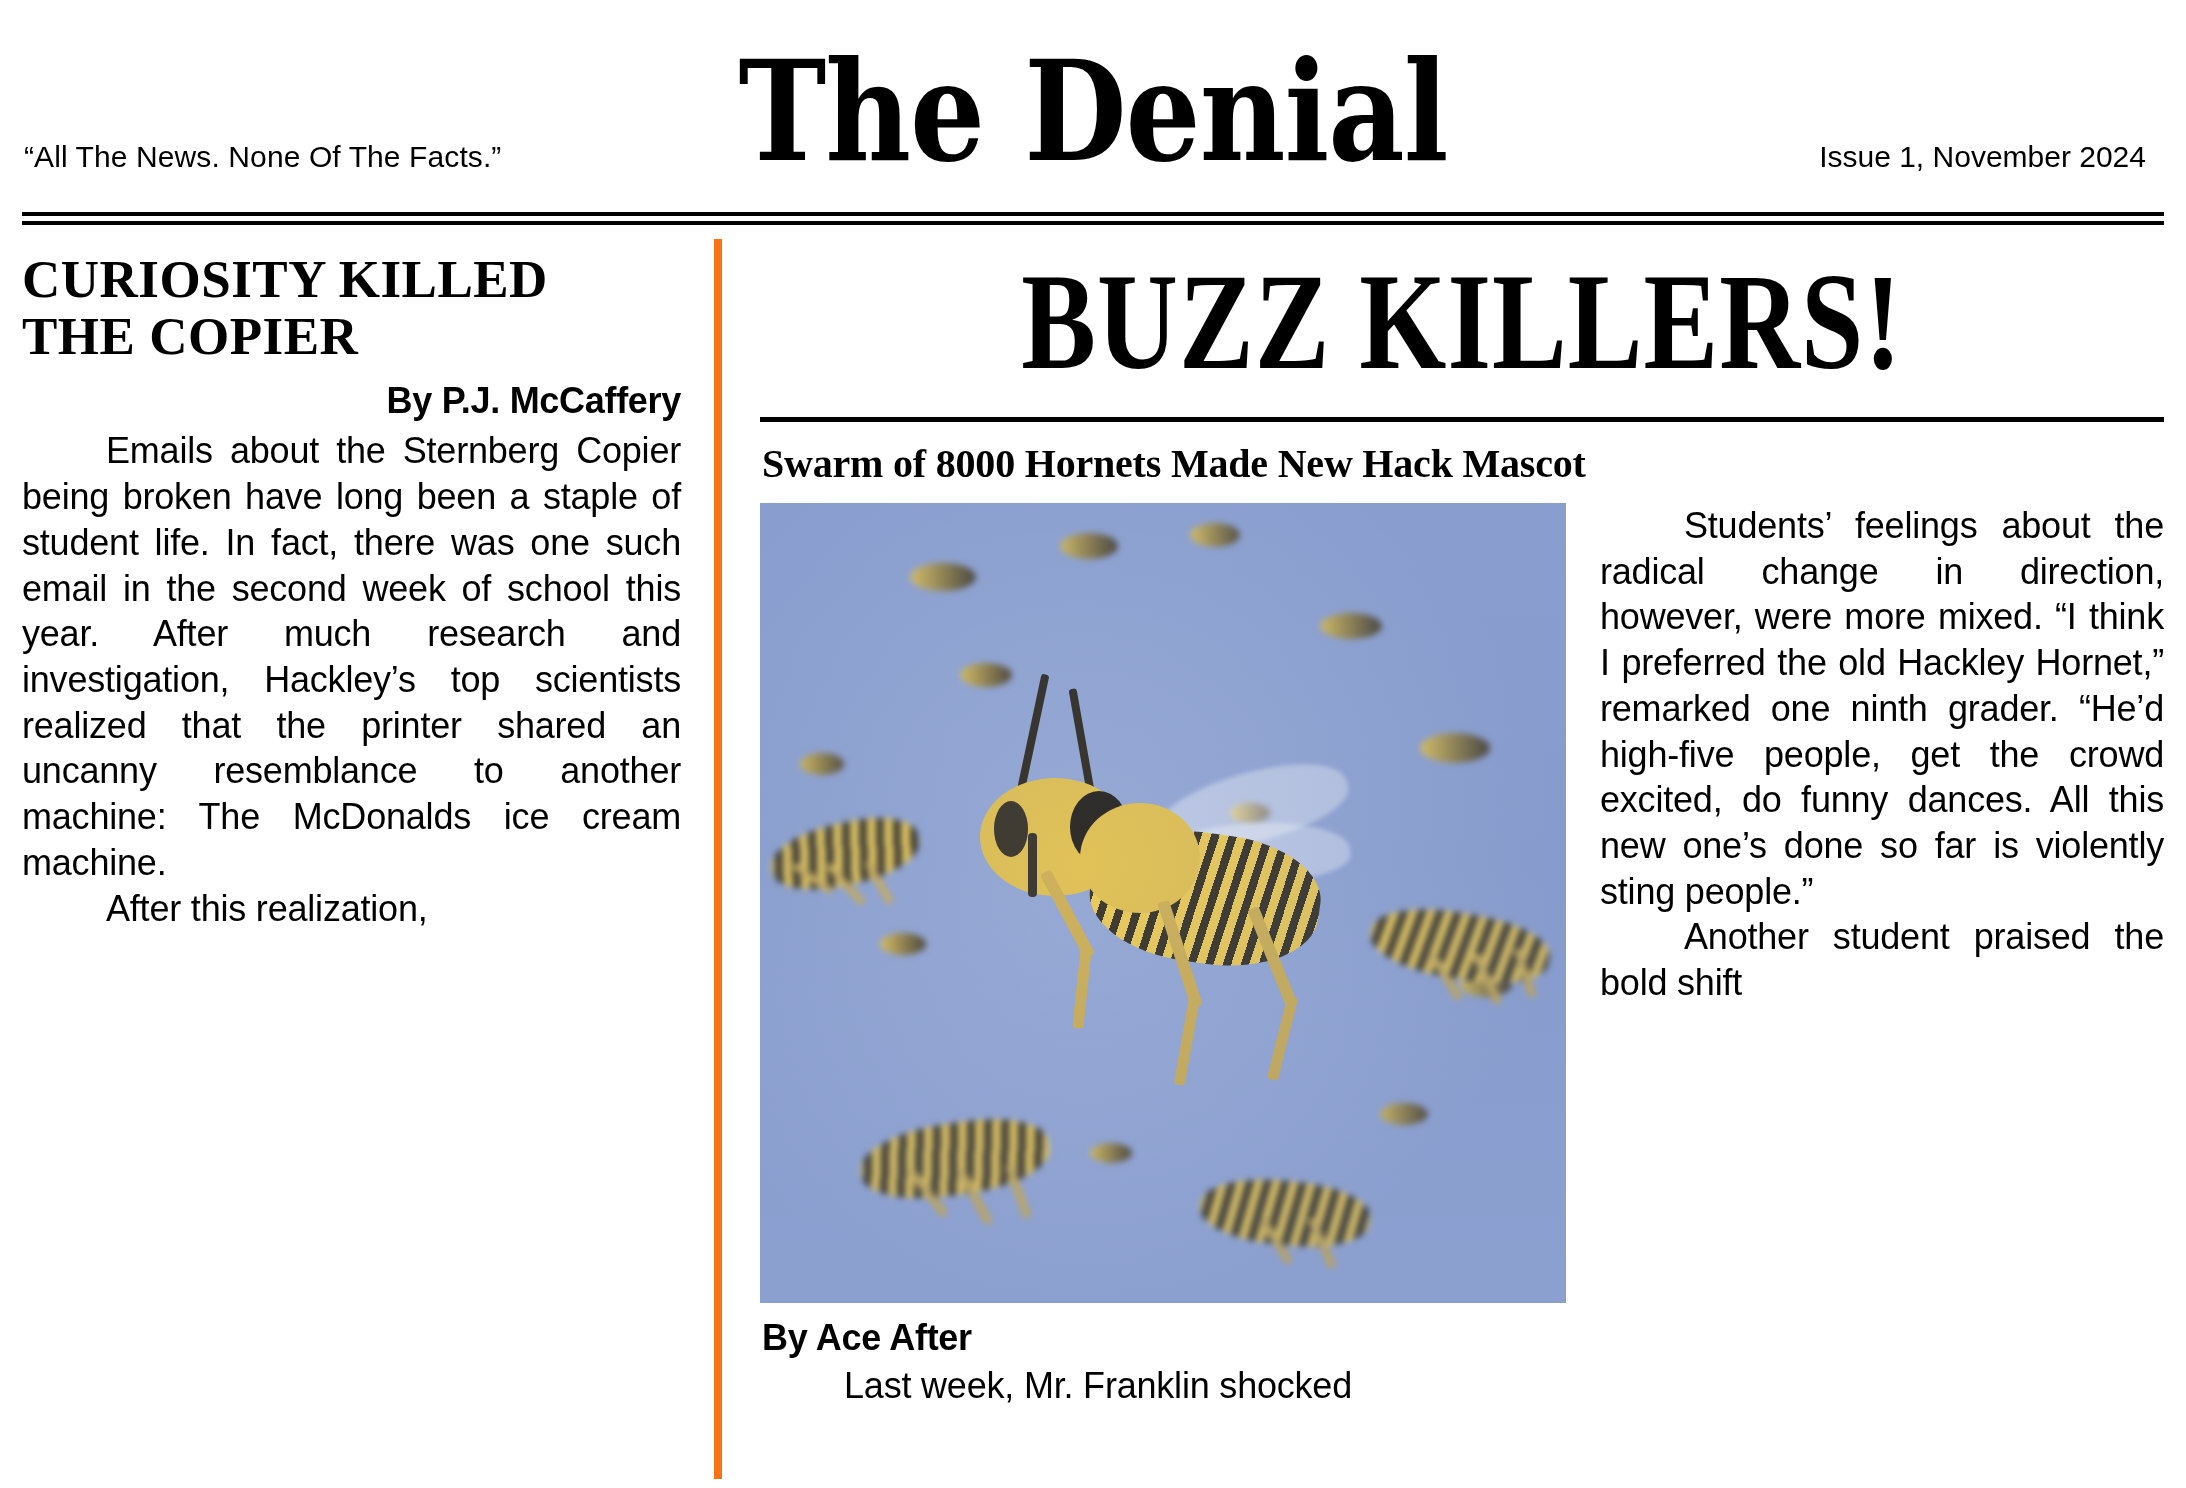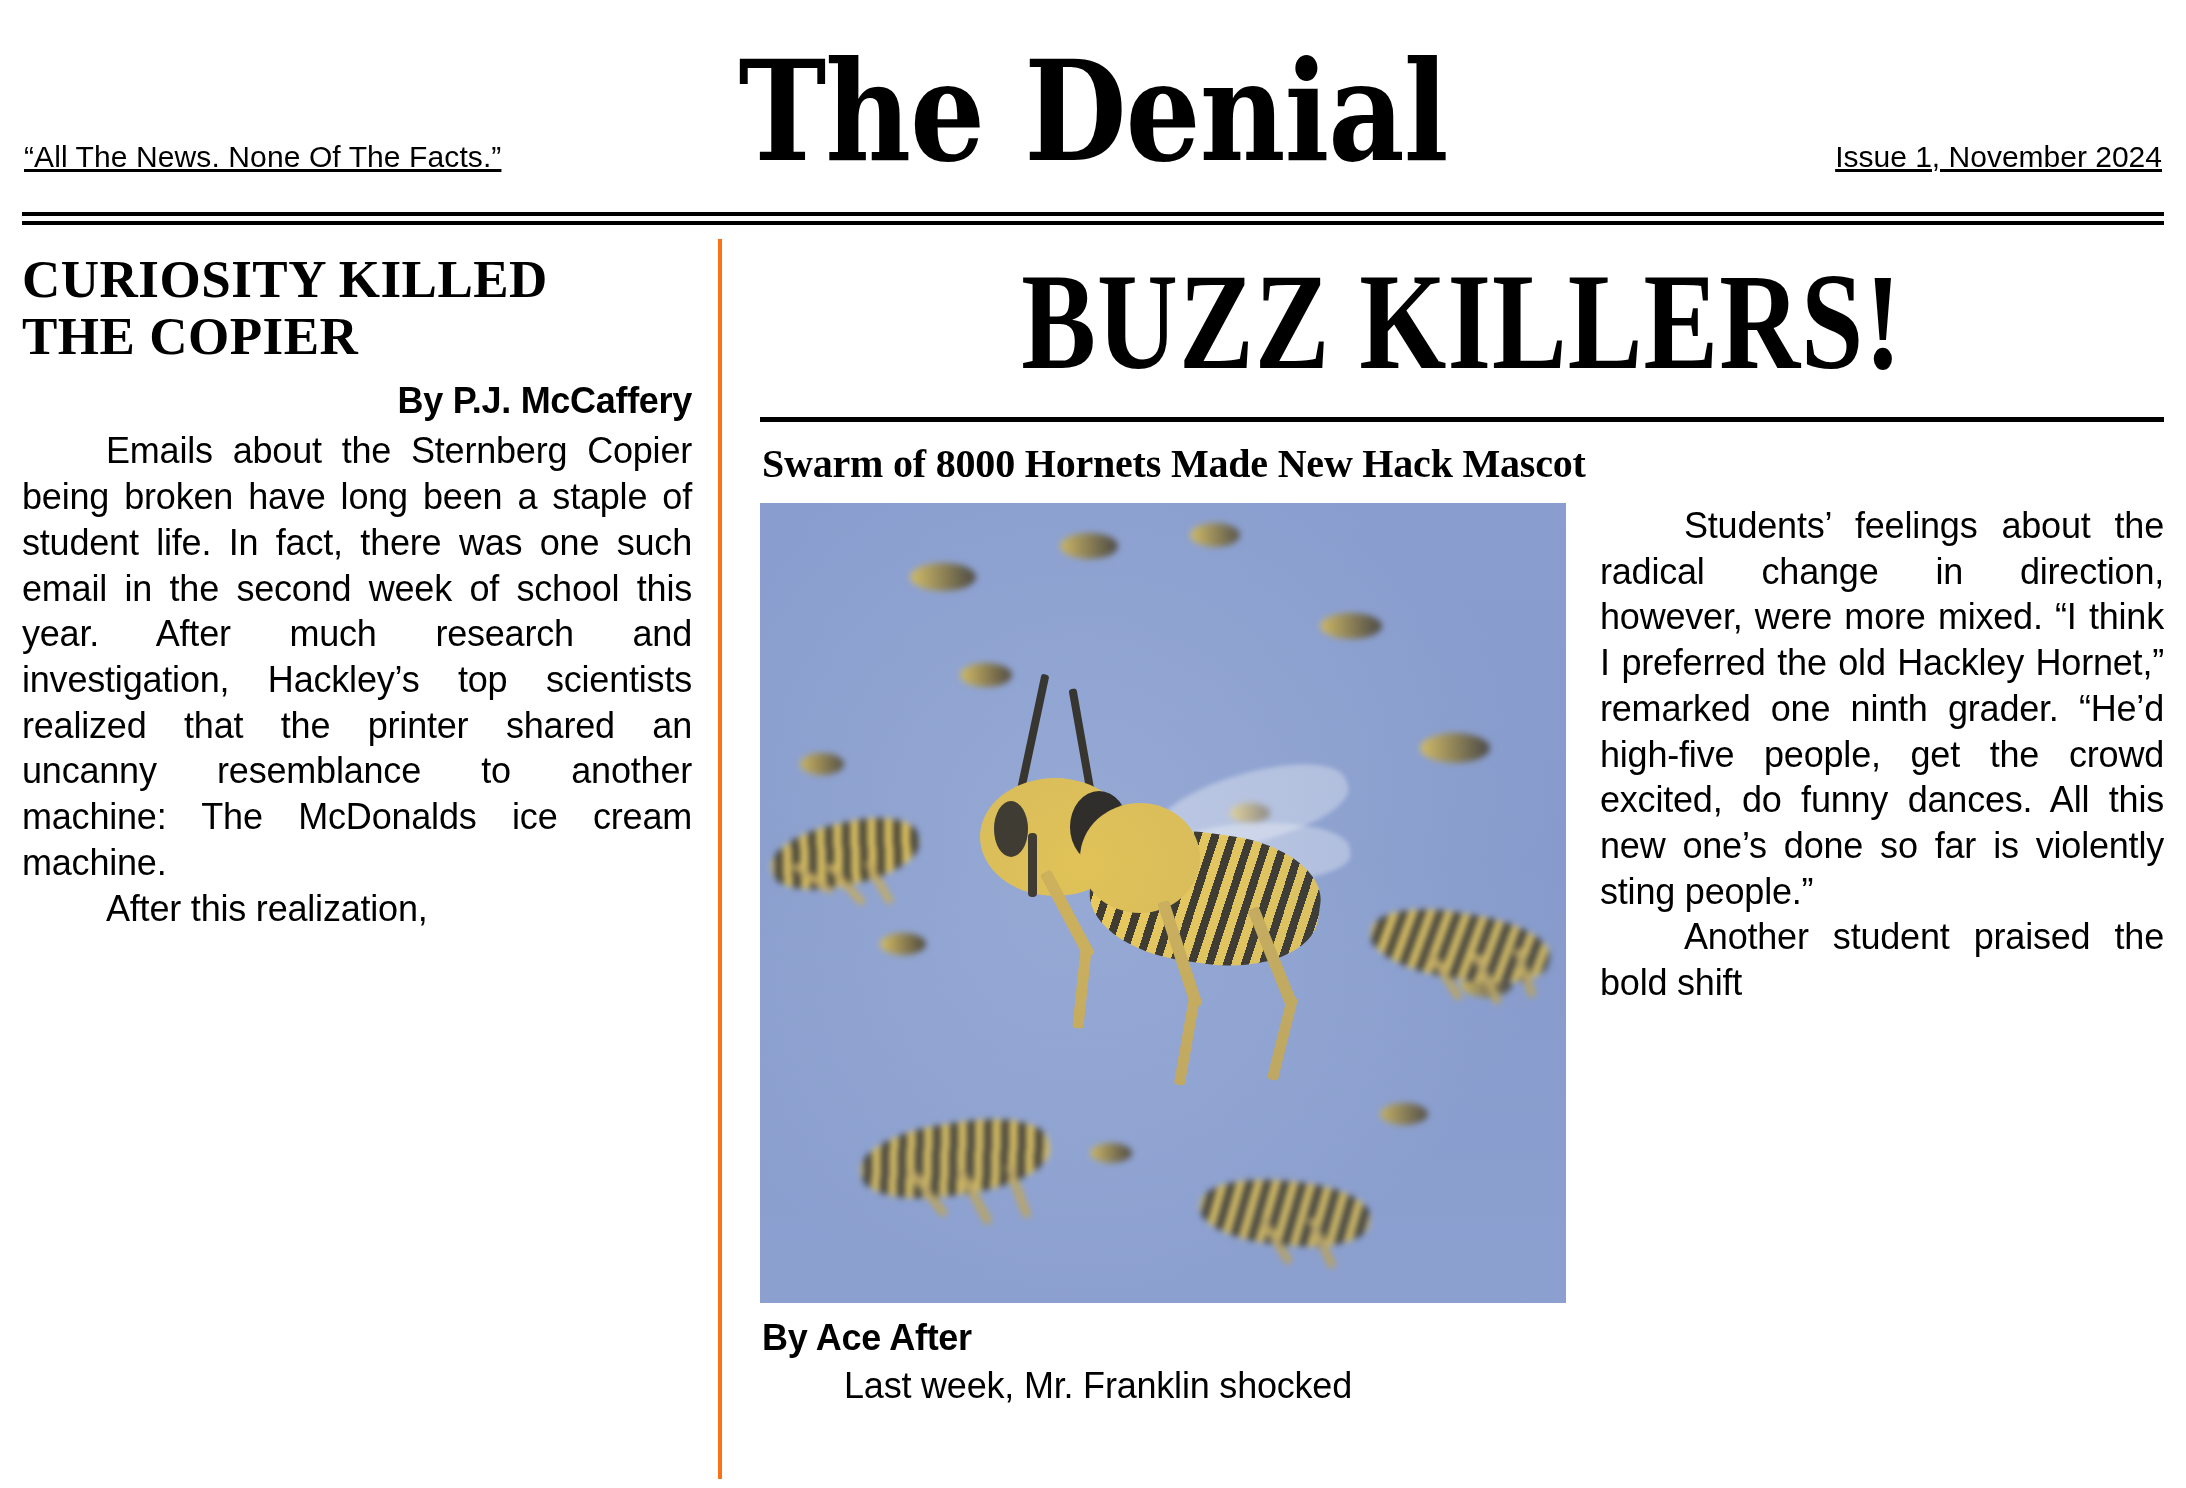--- a/index.html
+++ b/index.html
@@ -35,27 +35,26 @@
     font-size: 118px;
     line-height: 1.0;
     letter-spacing: -1px;
     padding-top: 36px;
     transform: scaleY(1.18);
     transform-origin: top center;
   }
   .masthead-row {
     position: absolute;
     left: 0;
-    right: 0;
+    right: 16px;
     bottom: 38px;
     display: flex;
     justify-content: space-between;
     align-items: flex-end;
     padding: 0 2px;
-    text-decoration: underline;
   }
   .tagline {
     font-size: 30px;
     letter-spacing: 0.1px;
   }
   .issue {
     font-size: 30px;
   }
 
   .rule-double {
@@ -69,23 +68,23 @@
   .content {
     display: flex;
     margin-top: 14px;
     height: 1240px;
     overflow: hidden;
   }
 
   .col-left {
     width: 700px;
     flex: 0 0 700px;
-    padding-right: 26px;
+    padding-right: 33px;
     box-sizing: border-box;
-    border-right: 4px solid #f97316;
+    border-right: 8px solid #f97316;
     overflow: hidden;
   }
 
   .col-right {
     flex: 1 1 auto;
     padding-left: 38px;
     box-sizing: border-box;
     overflow: hidden;
   }
 

